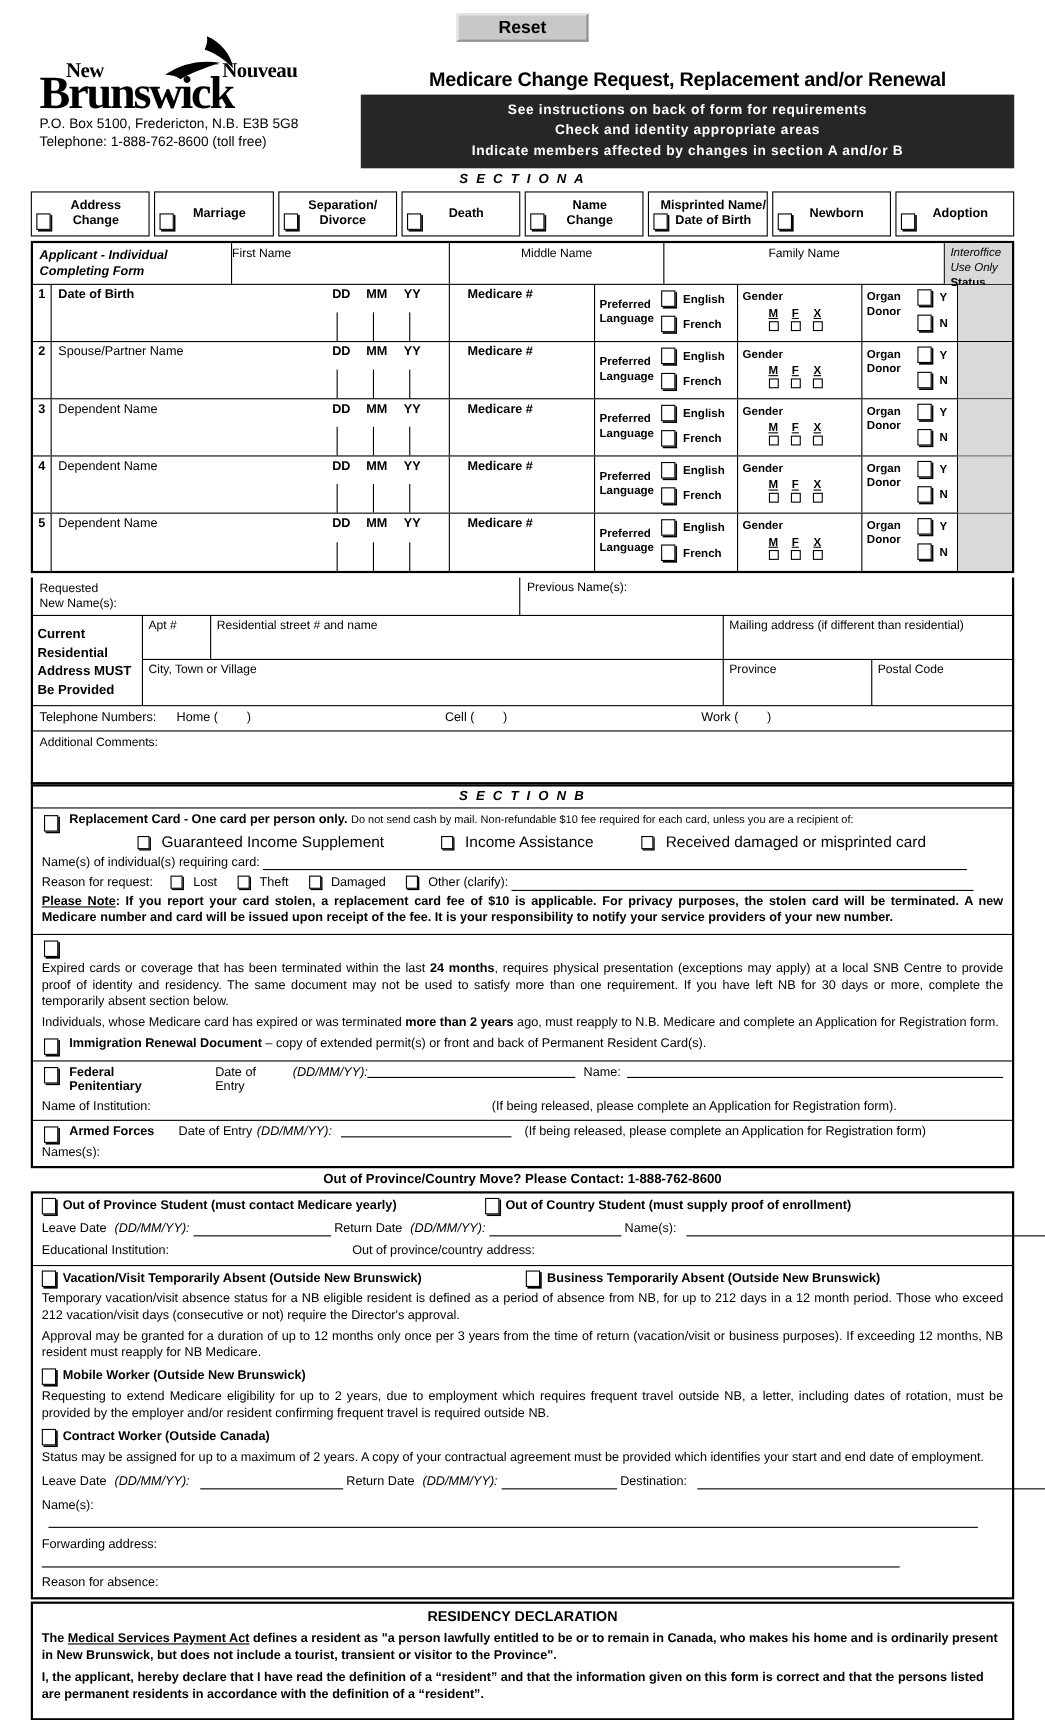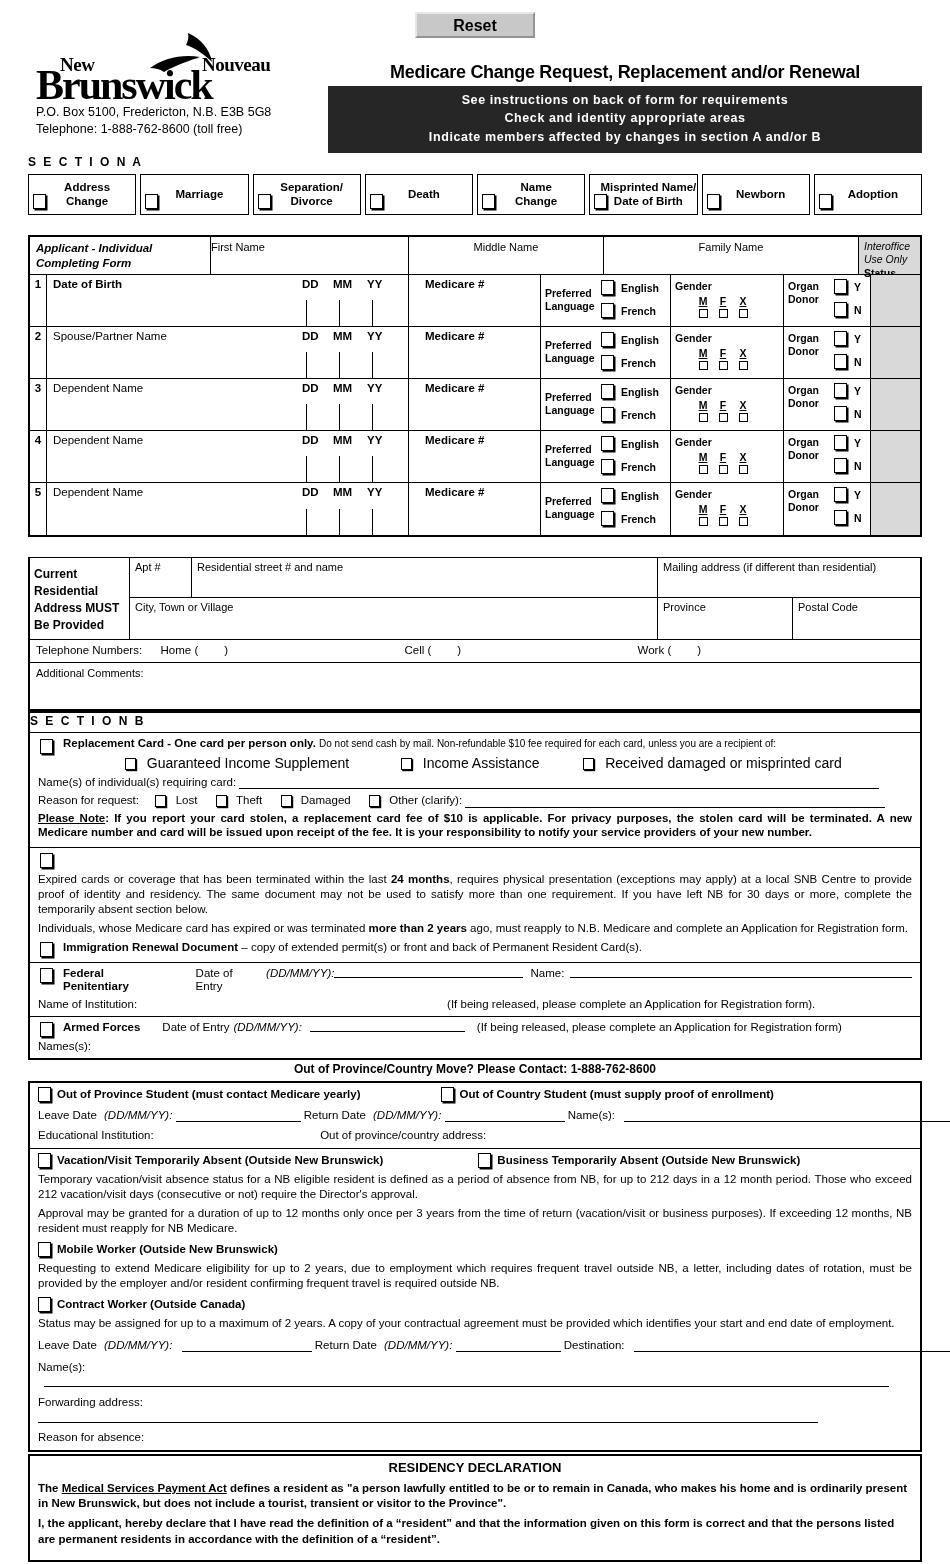--- a/index.html
+++ b/index.html
@@ -38,21 +38,21 @@
     font-size:42px; letter-spacing:-2px; line-height:1;
   }
   .addr { font-size:12.5px; line-height:1.35; margin-top:6px; white-space:nowrap;}
   .hdr-right { flex:1; padding-top:26px; }
   .form-title { font-size:18px; font-weight:bold; text-align:center; letter-spacing:-0.3px; white-space:nowrap; }
   .black-band {
     background:#262626; color:#fff; text-align:center;
     font-weight:bold; font-size:12.5px; letter-spacing:0.6px;
     padding:5px 4px 6px; line-height:1.5; margin-top:3px;
   }
-  .section-label { font-weight:bold; font-size:12px; letter-spacing:2px; padding:3px 0 4px; }
+  .section-label { text-align:center; font-weight:bold; font-size:12px; letter-spacing:2px; padding:3px 0 4px;font-style:italic; }
 
   
   .cb {
     display:inline-block; width:13px; height:15px;
     border:1.6px solid #000; background:#fff; vertical-align:middle;
     box-shadow:1.5px 1.5px 0 #000;
   }
   .cb.sm { width:11px; height:12px; box-shadow:1.2px 1.2px 0 #000; }
   .cb.tiny { width:9px; height:9px; box-shadow:none; border-width:1.4px; }
 
@@ -60,21 +60,21 @@
   .reasons { display:flex; gap:4px; }
   .reason {
     flex:1; border:1.6px solid #000; height:41px;
     position:relative; font-weight:bold; font-size:11.5px;
     display:flex; align-items:center; justify-content:center; text-align:center;
   }
   .reason .lbl { padding-left:10px; line-height:1.22; }
   .reason .cb { position:absolute; left:4px; bottom:5px; }
 
   
-  .grid { border:2px solid #000; border-top:2px solid #000; margin-top:20px; }
+  .grid { border:2px solid #000; border-top:2px solid #000; margin-top:4px; }
   .grow { display:flex; border-bottom:1.4px solid #000; }
   .grow:last-child { border-bottom:none; }
   .cell { border-right:1.4px solid #000; position:relative; }
   .cell:last-child { border-right:none; }
 
   .c-num   { flex:0 0 17px; text-align:center; font-weight:bold; font-size:11.5px; padding-top:3px; }
   .c-name  { flex:0 0 362px; position:relative; }
   .c-med   { flex:0 0 132px; position:relative; }
   .c-lang  { flex:0 0 130px; position:relative; }
   .c-gen   { flex:0 0 113px; position:relative; }
@@ -415,20 +415,25 @@
             <span class="org-y">Y</span>
             <span class="org-n">N</span>
           </div>
           <div class="cell c-stat"></div>
         </div>
       </div>
   </div>
 
   <div class="grid" style="border-top:none;">
     <div class="nb">
+      <div class="l">
+        <span>Requested</span><br>
+        <span>New Name(s):</span>
+      </div>
+      <div class="r">Previous Name(s):</div>
     </div>
 
     <div class="addrblk">
       <div class="side">
         <div>Current</div>
         <div>Residential</div>
         <div>Address MUST</div>
         <div>Be Provided</div>
       </div>
       <div class="main">

